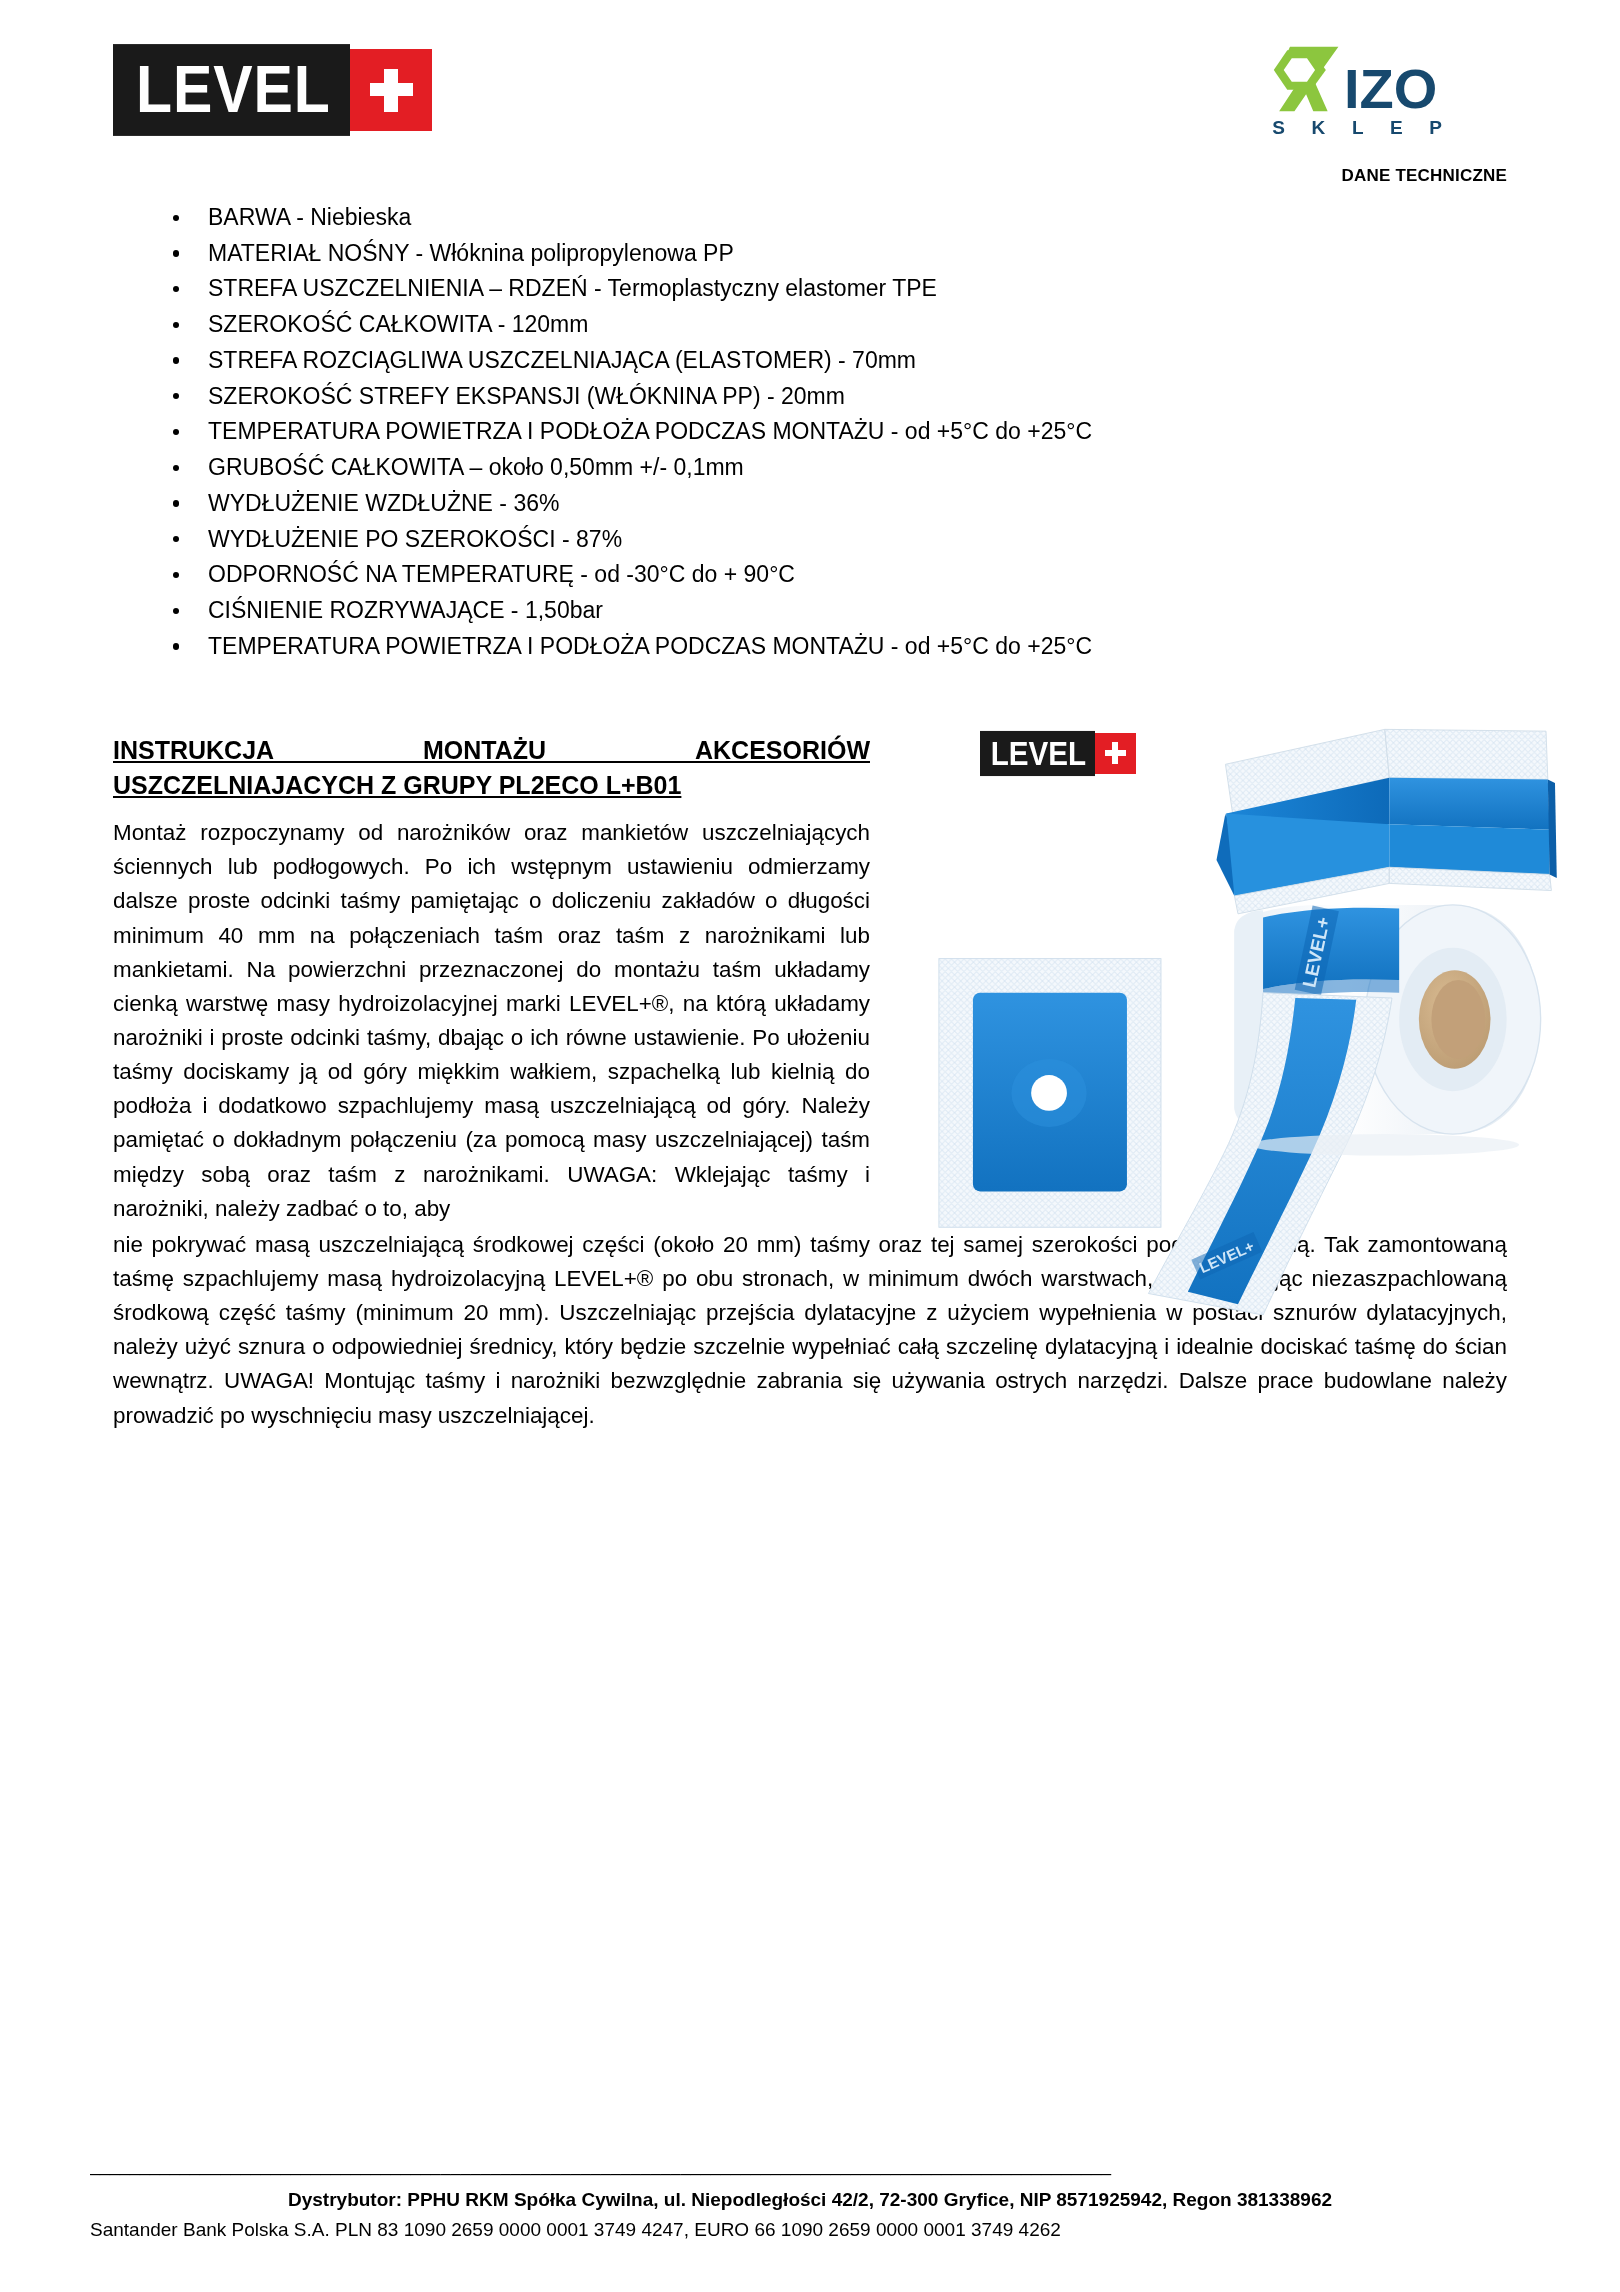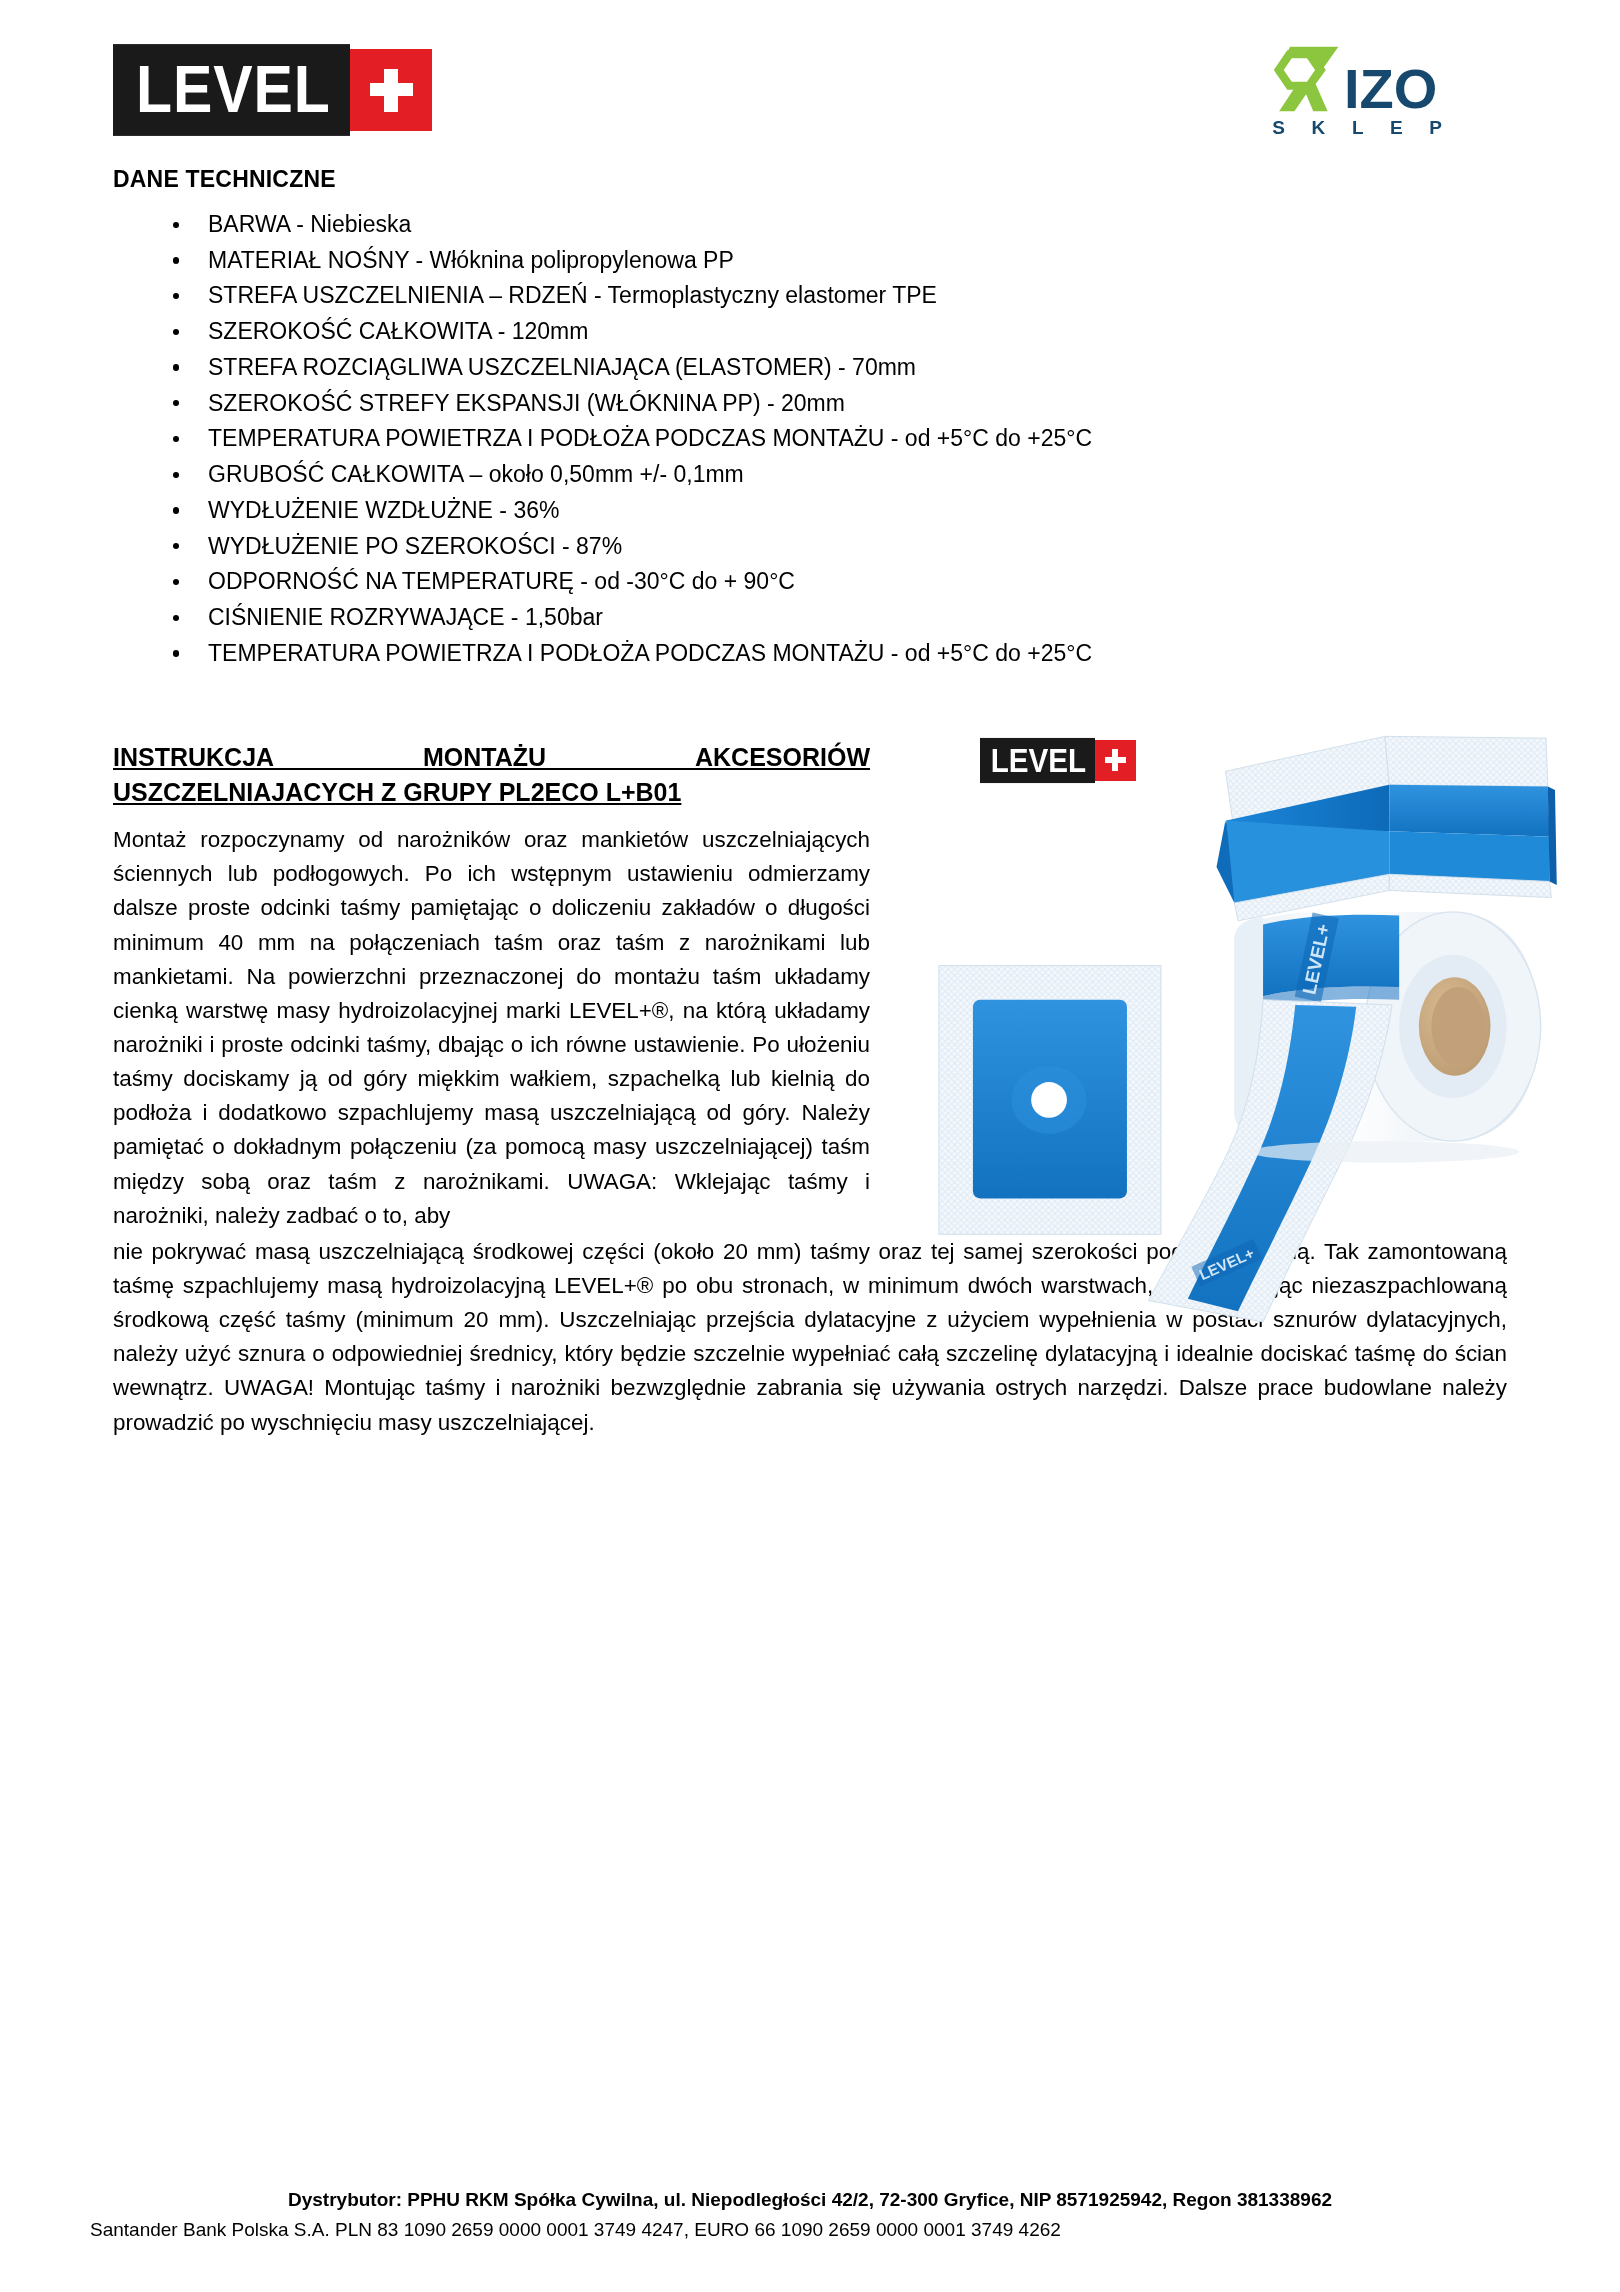--- a/index.html
+++ b/index.html
@@ -93,24 +93,25 @@
     font-weight: bold;
     font-size: 19px;
     letter-spacing: 10.7px;
     text-align: center;
     padding-right: 5.4px;
     margin-top: 1.8px;
   }
 
   
   .tech-title {
-    font-size: 23px;
+    font-size: 17px;
     font-weight: bold;
     margin: 0 0 16px 0;
     letter-spacing: 0.2px;
+    text-align: right;
   }
   ul.tech-list {
     list-style: none;
     margin: 0;
     padding: 0 0 0 56px;
   }
   ul.tech-list li {
     position: relative;
     font-size: 23px;
     line-height: 1.38;
@@ -388,18 +389,19 @@
         <div>INSTRUKCJA MONTAŻU AKCESORIÓW</div>
         <div class="l2">USZCZELNIAJACYCH Z GRUPY PL2ECO L+B01</div>
       </div>
       <p class="instr-body lastline">Montaż rozpoczynamy od narożników oraz mankietów uszczelniających ściennych lub podłogowych. Po ich wstępnym ustawieniu odmierzamy dalsze proste odcinki taśmy pamiętając o doliczeniu zakładów o długości minimum 40 mm na połączeniach taśm oraz taśm z narożnikami lub mankietami. Na powierzchni przeznaczonej do montażu taśm układamy cienką warstwę masy hydroizolacyjnej marki LEVEL+®, na którą układamy narożniki i proste odcinki taśmy, dbając o ich równe ustawienie. Po ułożeniu taśmy dociskamy ją od góry miękkim wałkiem, szpachelką lub kielnią do podłoża i dodatkowo szpachlujemy masą uszczelniającą od góry. Należy pamiętać o dokładnym połączeniu (za pomocą masy uszczelniającej) taśm między sobą oraz taśm z narożnikami. UWAGA: Wklejając taśmy i narożniki, należy zadbać o to, aby</p>
     </div>
 
     <p class="full-body">nie pokrywać masą uszczelniającą środkowej części (około 20 mm) taśmy oraz tej samej szerokości podłoża pod nią. Tak zamontowaną taśmę szpachlujemy masą hydroizolacyjną LEVEL+® po obu stronach, w minimum dwóch warstwach, pozostawiając niezaszpachlowaną środkową część taśmy (minimum 20 mm). Uszczelniając przejścia dylatacyjne z użyciem wypełnienia w postaci sznurów dylatacyjnych, należy użyć sznura o odpowiedniej średnicy, który będzie szczelnie wypełniać całą szczelinę dylatacyjną i idealnie dociskać taśmę do ścian wewnątrz. UWAGA! Montując taśmy i narożniki bezwzględnie zabrania się używania ostrych narzędzi. Dalsze prace budowlane należy prowadzić po wyschnięciu masy uszczelniającej.</p>
   </div>
 
   <div class="footer">
+    <div class="footer-rule">______________________________________________________________________________________________________</div>
     <div class="footer-line1">Dystrybutor: PPHU RKM Spółka Cywilna, ul. Niepodległości 42/2, 72-300 Gryfice, NIP 8571925942, Regon 381338962</div>
     <div class="footer-line2">Santander Bank Polska S.A. PLN 83 1090 2659 0000 0001 3749 4247, EURO 66 1090 2659 0000 0001 3749 4262</div>
   </div>
 
 </div>
 
 
 </body></html>

